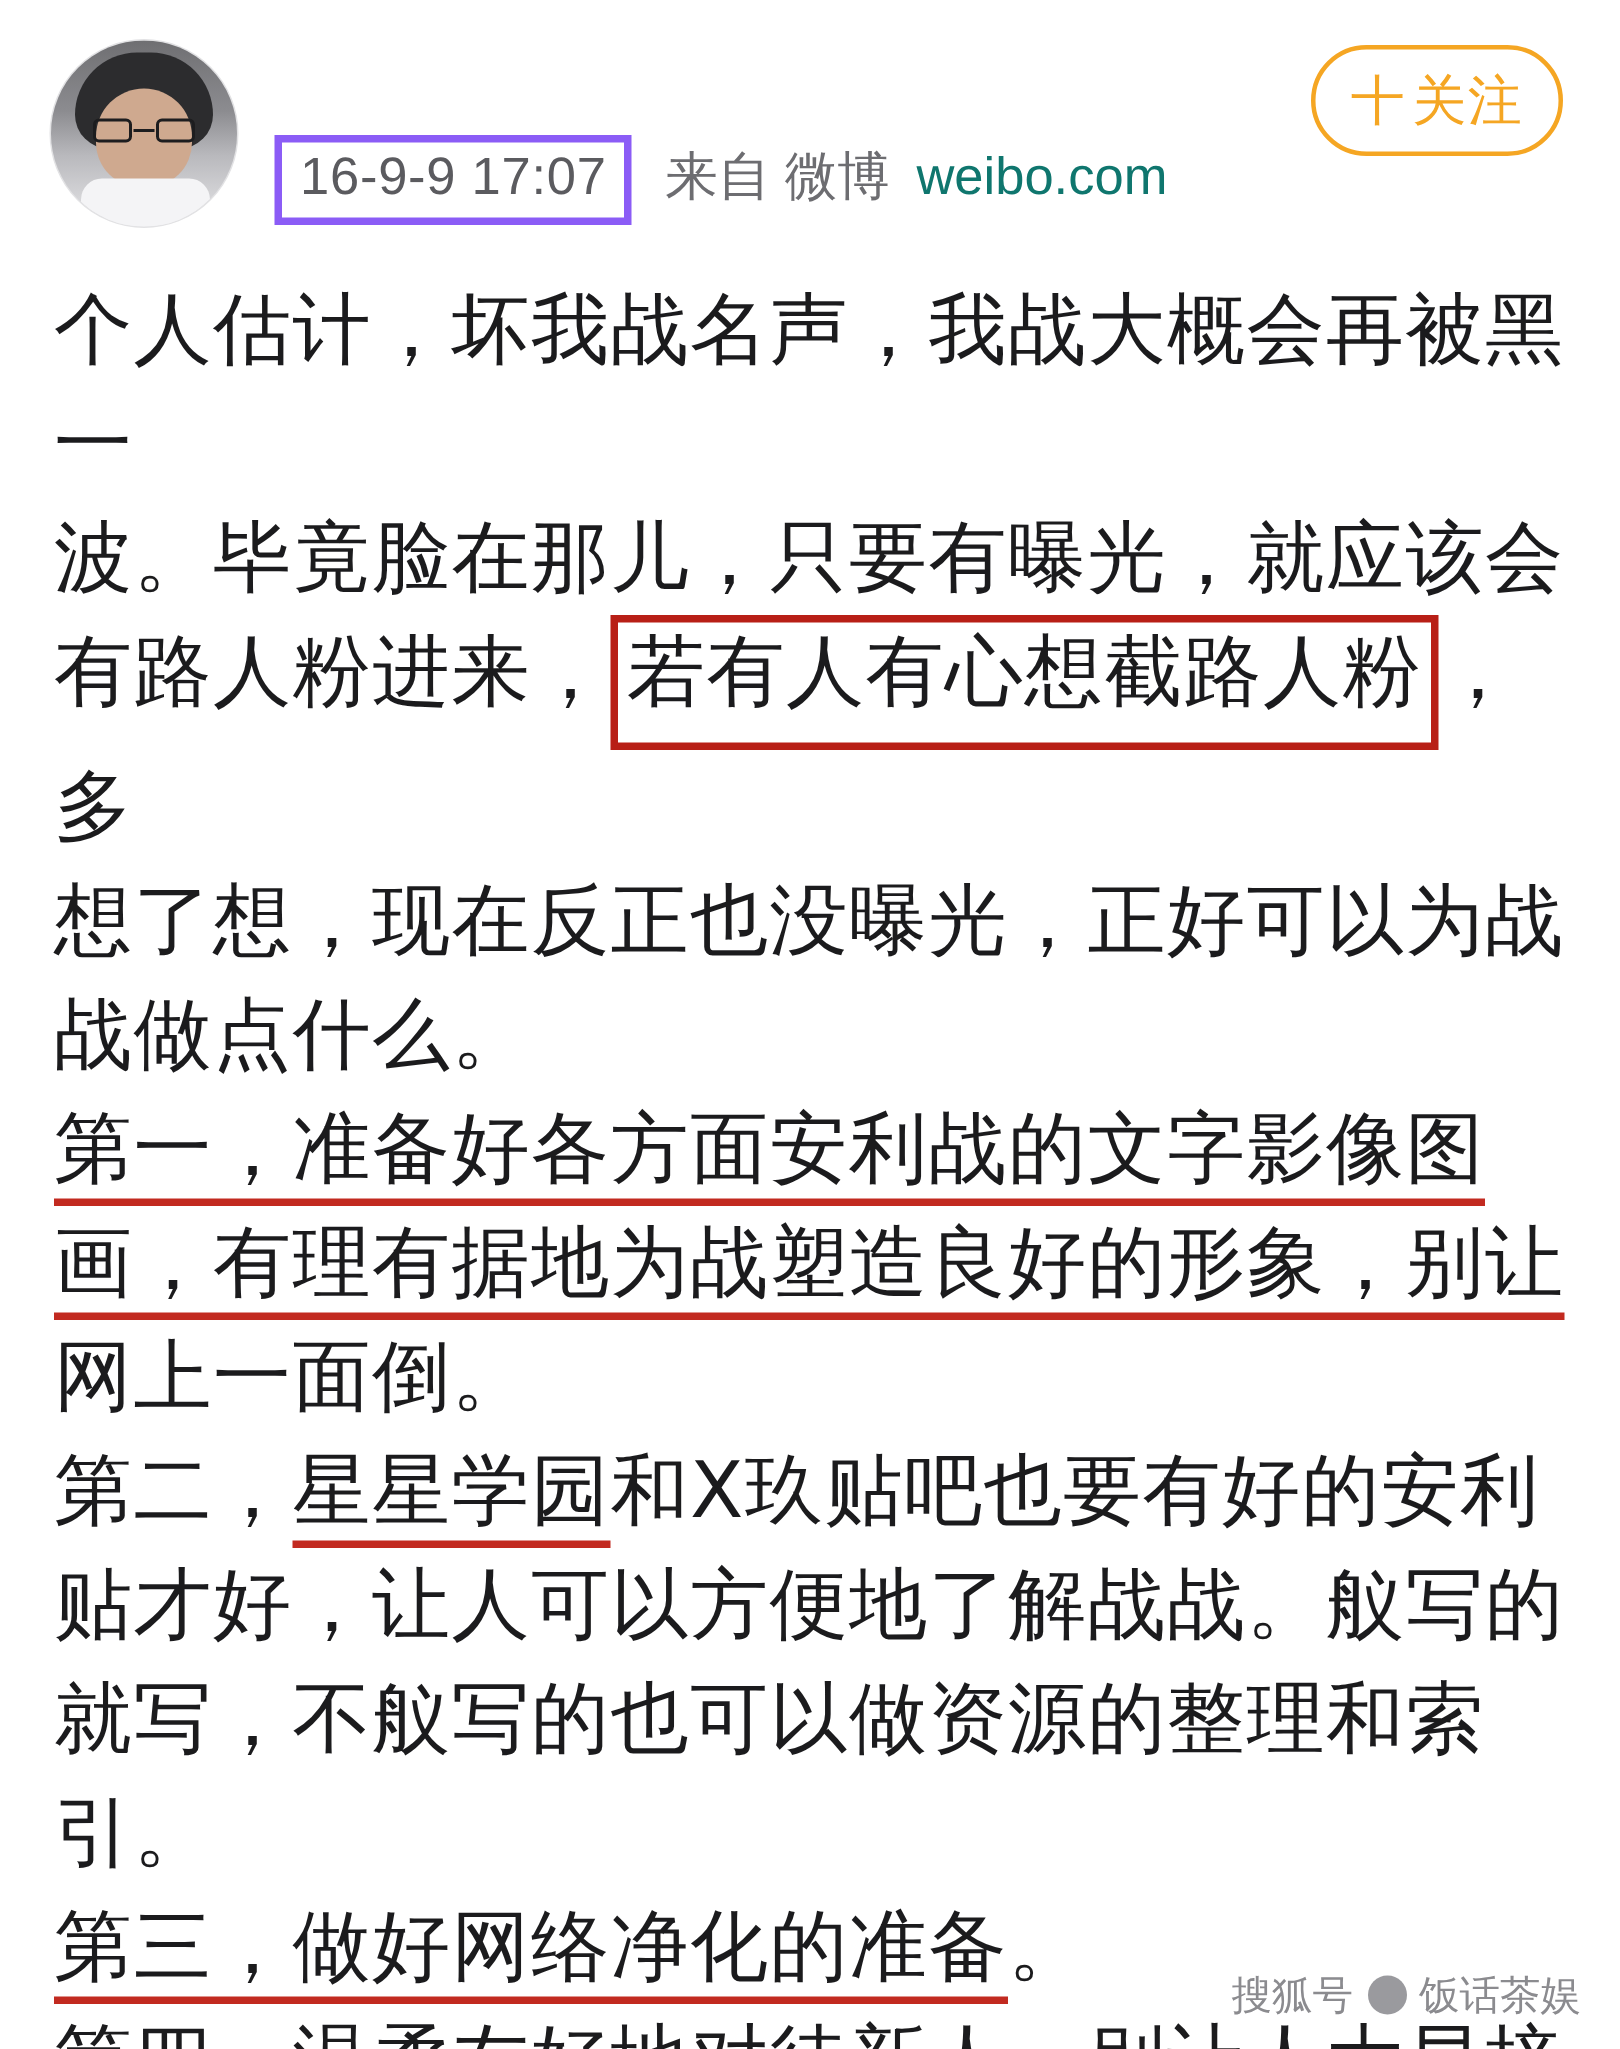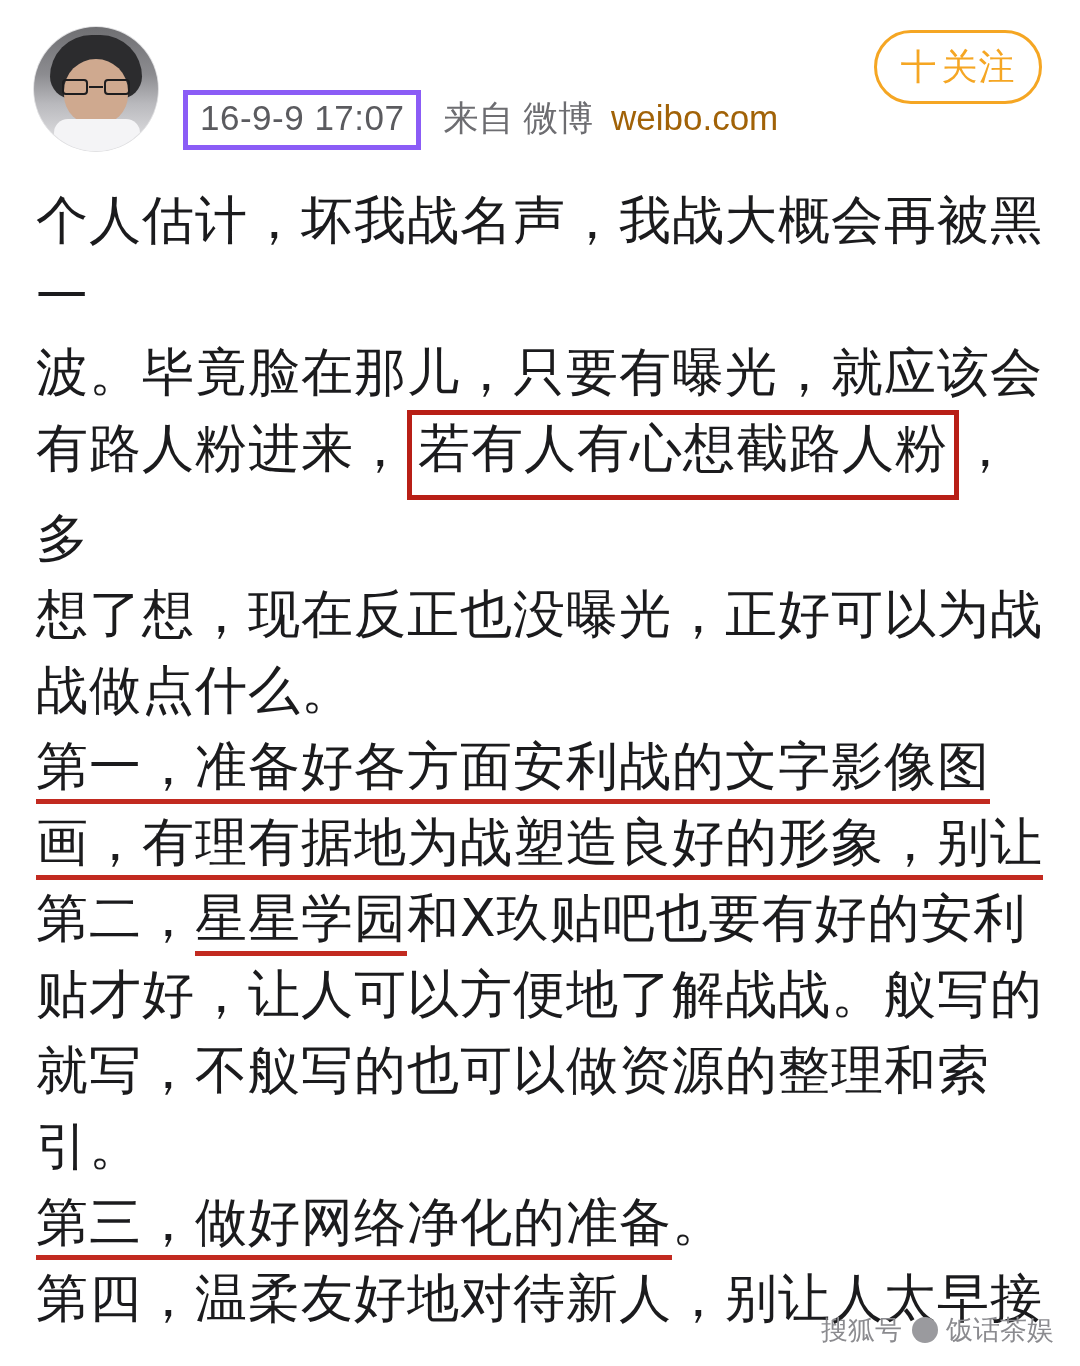--- a/index.html
+++ b/index.html
@@ -123,21 +123,21 @@
     color: #5b5b5f;
     letter-spacing: 0.5px;
     font-family: "Liberation Sans", sans-serif;
   }
   .source {
     font-size: 35px;
     color: #6d6d71;
     margin-left: 22px;
   }
   .source .site {
-    color: #a16207;
+    color: #0f766e;
     margin-left: 8px;
   }
 
   .follow-btn {
     position: absolute;
     right: 18px;
     top: 12px;
     width: 168px;
     height: 74px;
     border: 3px solid #f5a623;
@@ -266,20 +266,21 @@
     <p class="line">战做点什么。</p>
 
     <p class="line">
       <span class="ul">第一，准备好各方面安利战的文字影像图</span>
     </p>
 
     <p class="line">
       <span class="ul">画，有理有据地为战塑造良好的形象，别让</span><span></span>
     </p>
 
+    <p class="line">网上一面倒。</p>
 
     <p class="line">
       <span>第二，</span><span class="ul">星星学园</span><span>和X玖贴吧也要有好的安利</span>
     </p>
 
     <p class="line">贴才好，让人可以方便地了解战战。舣写的</p>
     <p class="line">就写，不舣写的也可以做资源的整理和索</p>
     <p class="line">引。</p>
 
     <p class="line">

